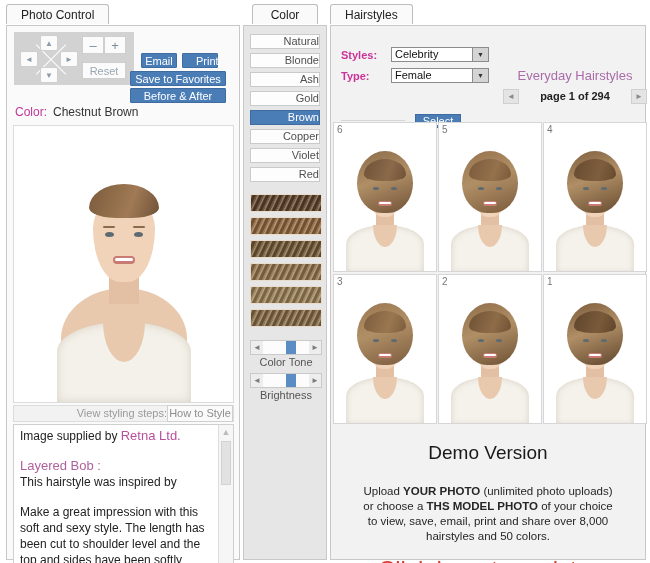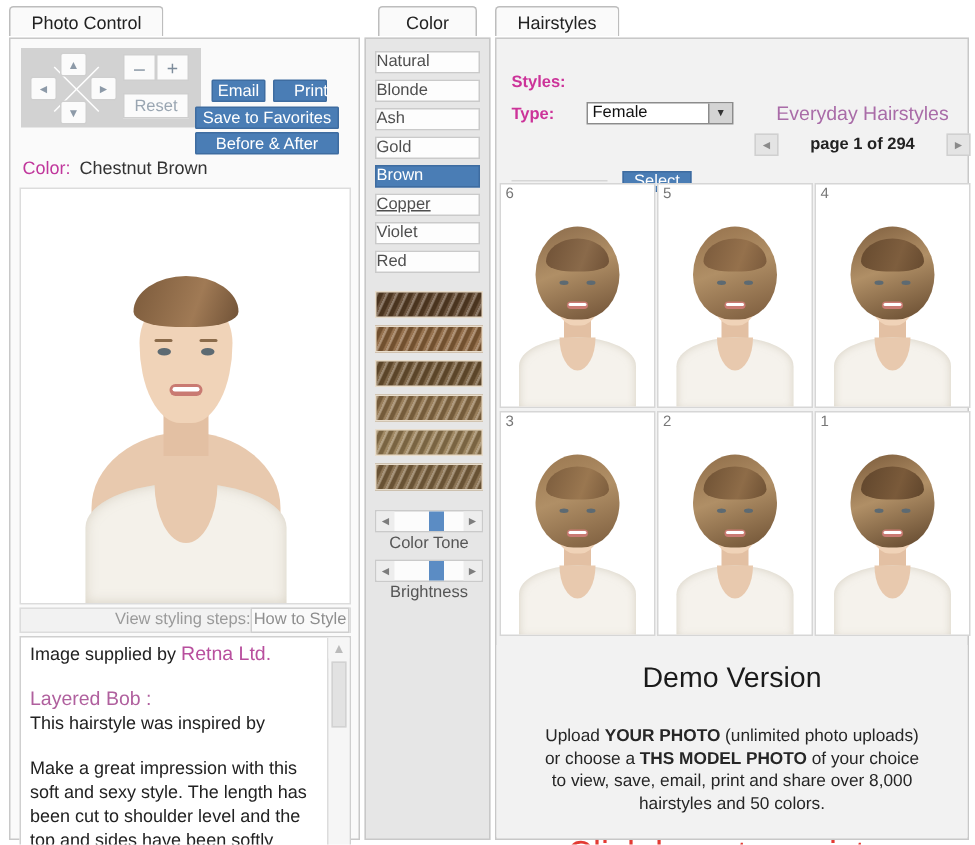--- a/index.html
+++ b/index.html
@@ -165,21 +165,21 @@
   #mid-panel{position:absolute;left:243px;top:4px;width:84px;height:556px;}
   #mid-tabstrip{left:0;top:0;width:84px;text-align:center;}
   #mid-tabstrip .tab{padding:0 18px;}
   #mid-body{
     position:absolute;left:0;top:21px;width:84px;height:535px;
     background:#e6e6e6;border:1px solid #c8c8c8;box-sizing:border-box;
   }
   .colorbtn{
     position:absolute;left:6px;width:70px;height:15px;
     background:#fdfdfd;border:1px solid #cacaca;box-sizing:border-box;
-    font-size:11px;color:#4f4f4f;text-align:left;line-height:13px;
+    font-size:11px;color:#4f4f4f;text-align:right;line-height:13px;
   }
   .colorbtn.sel{background:#4a7db5;border-color:#3e6ca0;color:#fff;}
   .swatch{
     position:absolute;left:6px;width:72px;height:18px;
     border:1px solid #e8ddcc;box-sizing:border-box;
     background-image:repeating-linear-gradient(115deg,
       rgba(255,255,255,.30) 0px, rgba(255,255,255,.30) 1px,
       rgba(0,0,0,.18) 2px, rgba(0,0,0,.18) 4px,
       rgba(255,255,255,.12) 5px, rgba(255,255,255,.12) 6px);
   }
@@ -367,21 +367,21 @@
     <div id="mid-tabstrip" class="tabstrip">
       <span class="tab active">Color</span>
     </div>
     <div id="mid-body">
       <div id="color-options">
           <div class="colorbtn" style="top: 8px;">Natural</div>
           <div class="colorbtn" style="top: 27px;">Blonde</div>
           <div class="colorbtn" style="top: 46px;">Ash</div>
           <div class="colorbtn" style="top: 65px;">Gold</div>
           <div class="colorbtn sel" style="top: 84px;">Brown</div>
-          <div class="colorbtn" style="top: 103px; text-decoration: underline;">Copper</div>
+          <div class="colorbtn" style="top: 103px;">Copper</div>
           <div class="colorbtn" style="top: 122px;">Violet</div>
           <div class="colorbtn" style="top: 141px;">Red</div>
         </div>
       <div id="color-swatches">
           <div class="swatch" style="top: 168px; background-color: rgb(90, 63, 38);"></div>
           <div class="swatch" style="top: 191px; background-color: rgb(138, 97, 57);"></div>
           <div class="swatch" style="top: 214px; background-color: rgb(111, 84, 50);"></div>
           <div class="swatch" style="top: 237px; background-color: rgb(141, 111, 71);"></div>
           <div class="swatch" style="top: 260px; background-color: rgb(148, 122, 80);"></div>
           <div class="swatch" style="top: 283px; background-color: rgb(127, 100, 64);"></div>
@@ -409,20 +409,24 @@
 
   <div id="right-panel">
     <div id="right-tabstrip" class="tabstrip">
       <span class="tab active">Hairstyles</span>
     </div>
 
     <div id="right-body">
 
       <div id="filters">
         <span class="flabel" id="label-styles">Styles:</span>
+        <div class="selectbox" id="select-styles">
+          <span>Celebrity</span>
+          <span class="caret">▼</span>
+        </div>
 
         <span class="flabel" id="label-type">Type:</span>
         <div class="selectbox" id="select-type">
           <span>Female</span>
           <span class="caret">▼</span>
         </div>
 
         <div id="everyday-title">Everyday Hairstyles</div>
 
         <div id="pager">

